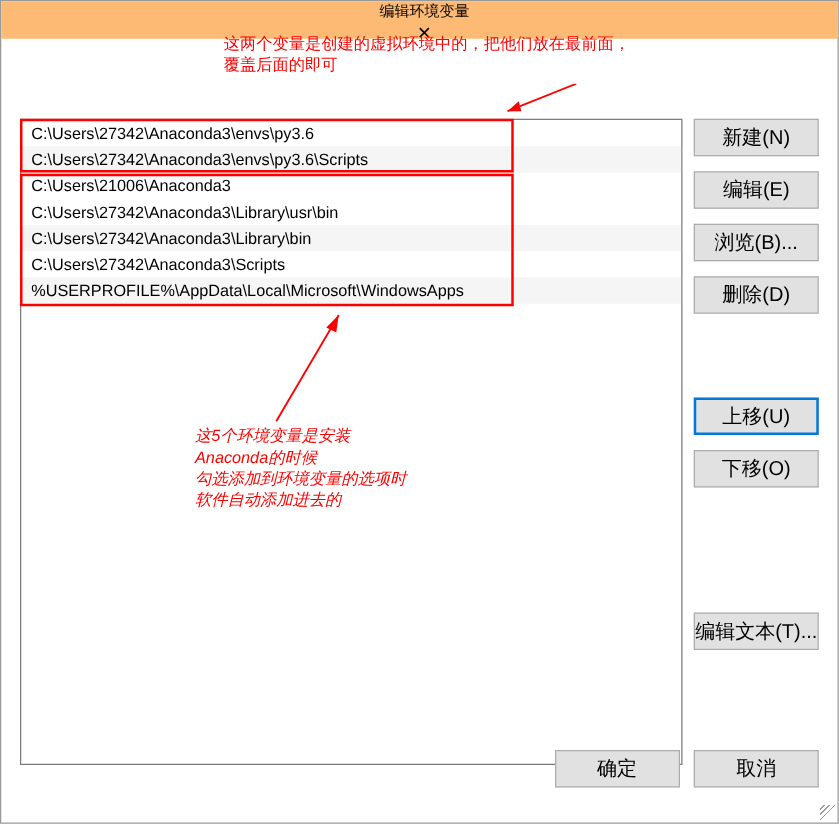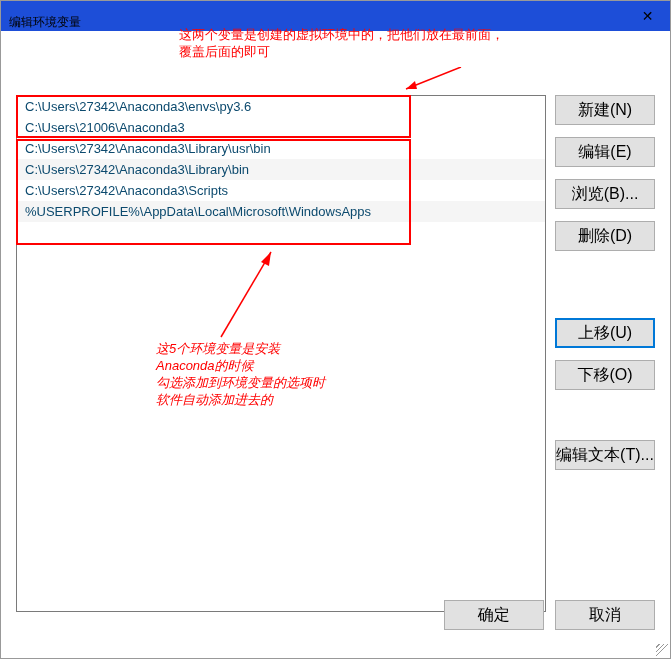--- a/index.html
+++ b/index.html
@@ -16,24 +16,25 @@
   .dialog {
     width: 671px;
     height: 659px;
     background: #ffffff;
     border: 1px solid #999;
     position: relative;
   }
   .titlebar {
     height: 30px;
     display: flex;
-    align-items: flex-end;
+    align-items: center;
     justify-content: space-between;
     padding-left: 8px;
-    background: #1d4ed8;
+    background: #fdba74;
+    flex-direction: column;
   }
   .titlebar-title { font-size: 12px; color: #000; }
   .close-btn {
     width: 45px;
     height: 30px;
     display: flex;
     align-items: center;
     justify-content: center;
     font-size: 14px;
     color: #000;
@@ -60,21 +61,21 @@
     height: 517px;
     border: 1px solid #7a7a7a;
     background: #ffffff;
     overflow: hidden;
   }
   .list-item {
     height: 21px;
     padding-left: 8px;
     font-size: 13px;
     line-height: 21px;
-    color: #0c4a6e;
+    color: #000000;
     cursor: default;
     white-space: nowrap;
   }
   .list-item.alt { background: #f5f5f5; }
   .sidebar {
     position: absolute;
     right: 15px;
     top: 64px;
     width: 100px;
   }
@@ -84,21 +85,21 @@
     height: 30px;
     margin-bottom: 12px;
     background: #e1e1e1;
     border: 1px solid #adadad;
     font-size: 16px;
     font-family: inherit;
     cursor: pointer;
     padding: 0;
   }
   .btn.gap { margin-top: 67px; }
-  .btn.gap2 { margin-top: 50px; }
+  .btn.gap2 { margin-top: 100px; }
   .btn.highlight { border: 2px solid #0078d7; background: #e1e1e1; }
   .bottom-row {
     position: absolute;
     right: 15px;
     bottom: 12px;
   }
   .bottom-row .btn {
     display: inline-block;
     width: 100px;
     margin-left: 8px;
@@ -140,20 +141,21 @@
     <div class="annotation" style="left:178px; top:-4px;">这两个变量是创建的虚拟环境中的，把他们放在最前面，
 覆盖后面的即可</div>
 
     <svg class="arrow" style="left:400px; top:36px;" width="70" height="30">
       <line x1="60" y1="0" x2="5" y2="22" stroke="#ff0000" stroke-width="1.5"></line>
       <polygon points="5,22 14,14 16,22" fill="#ff0000"></polygon>
     </svg>
 
     <div class="listbox">
       <div class="list-item">C:\Users\27342\Anaconda3\envs\py3.6</div>
+      <div class="list-item alt">C:\Users\27342\Anaconda3\envs\py3.6\Scripts</div>
       <div class="list-item">C:\Users\21006\Anaconda3</div>
       <div class="list-item">C:\Users\27342\Anaconda3\Library\usr\bin</div>
       <div class="list-item alt">C:\Users\27342\Anaconda3\Library\bin</div>
       <div class="list-item">C:\Users\27342\Anaconda3\Scripts</div>
       <div class="list-item alt">%USERPROFILE%\AppData\Local\Microsoft\WindowsApps</div>
     </div>
 
     <div class="red-box" style="left:15px; top:64px; width:395px; height:43px;"></div>
     <div class="red-box" style="left:15px; top:108px; width:395px; height:106px;"></div>
 

